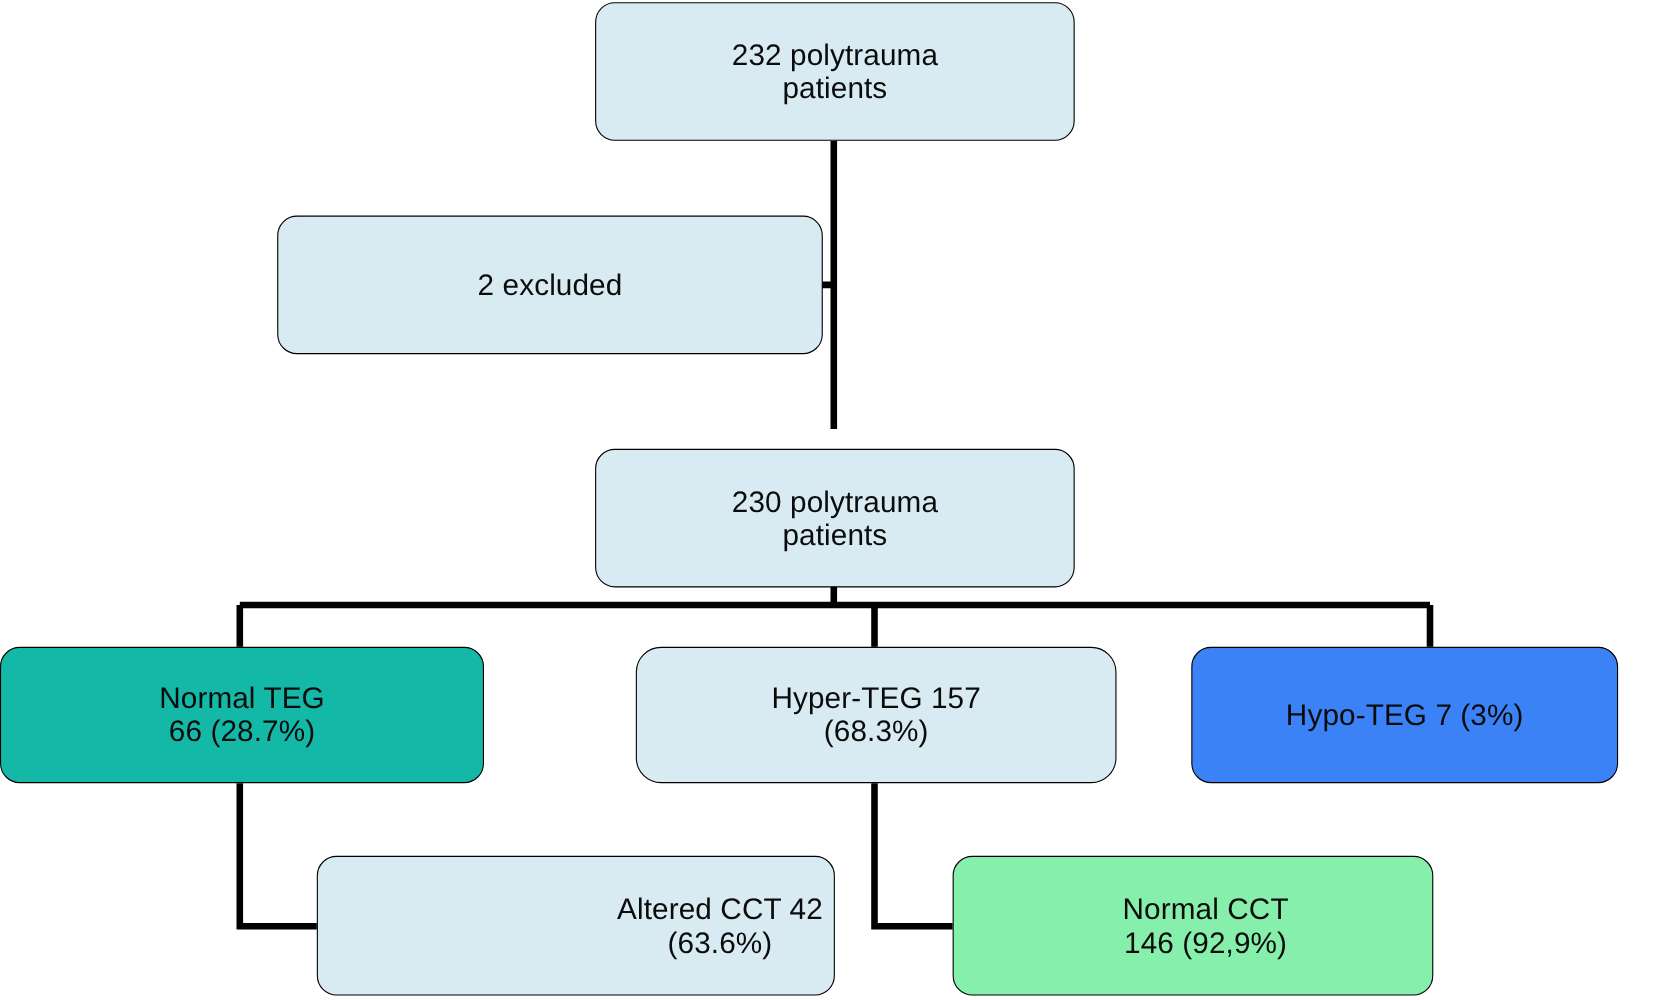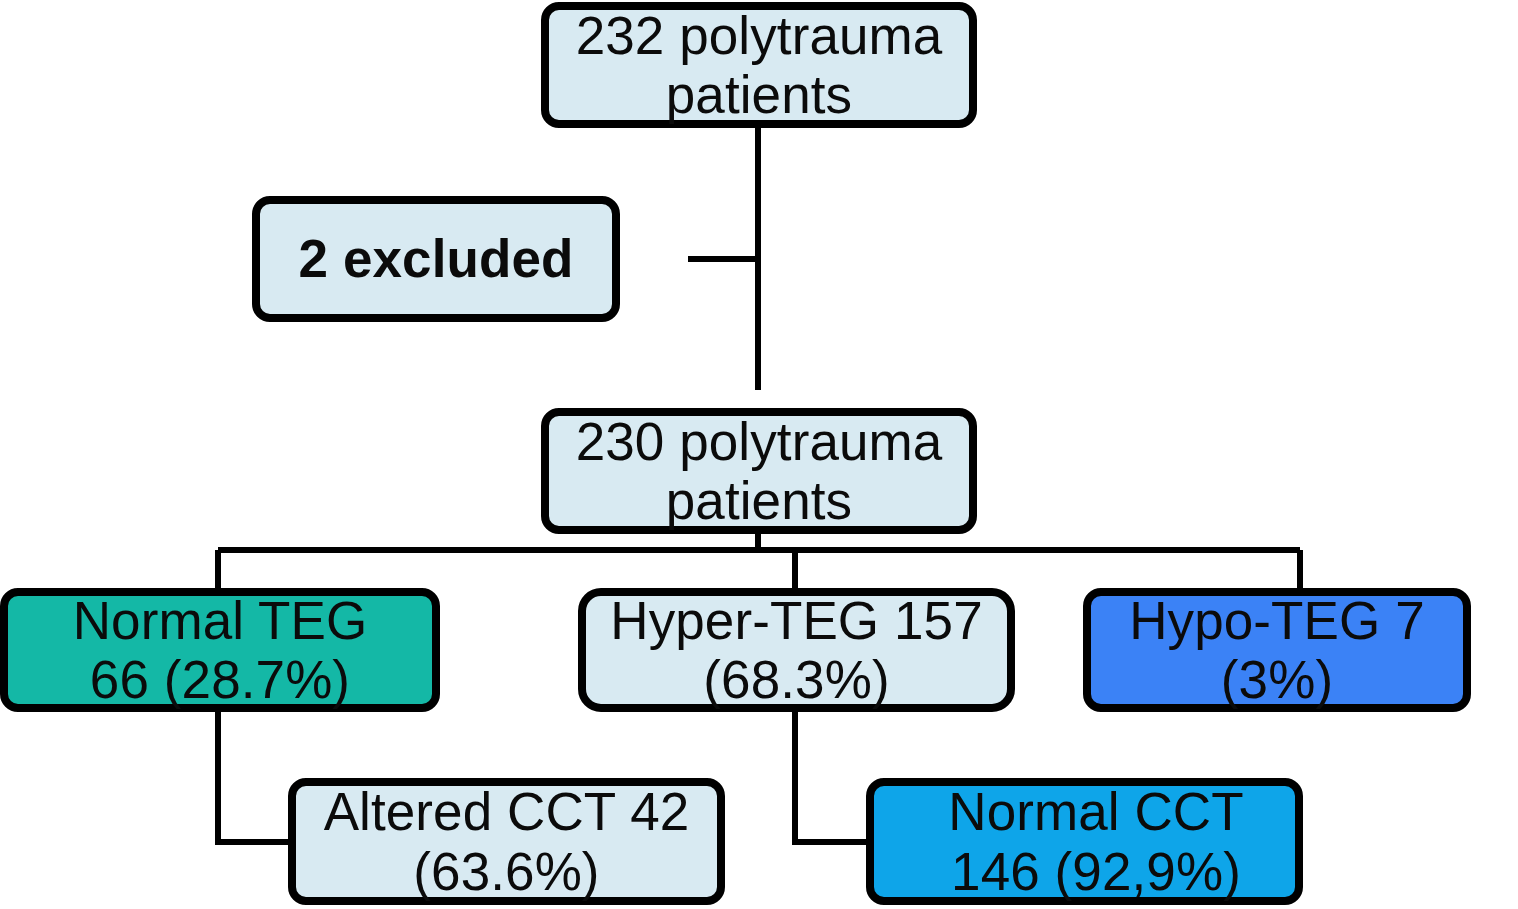--- a/index.html
+++ b/index.html
@@ -23,28 +23,28 @@
     left: 0;
     top: 0;
     width: 1518px;
     height: 909px;
     pointer-events: none;
   }
   .node {
     position: absolute;
     box-sizing: border-box;
     background: #d8eaf2;
-    border: 8px solid #1d4ed8;
+    border: 1px solid #1d4ed8;
     border-radius: 18px;
     display: flex;
     align-items: center;
     justify-content: center;
     text-align: center;
     color: #0b0b0b;
-    font-size: 53px;
+    font-size: 27px;
     line-height: 1.12;
     letter-spacing: 0.1px;
     z-index: 2;
   }
   .node-text {
     white-space: pre-line;
     padding: 0 10px;
   }
 </style>
 </head>
@@ -62,41 +62,41 @@
       <path d="M 1300 550 L 1300 588" stroke="#000000" stroke-width="6" fill="none" stroke-linecap="butt" stroke-linejoin="miter"></path>
       <path d="M 218 712 L 218 842 L 288 842" stroke="#000000" stroke-width="6" fill="none" stroke-linecap="butt" stroke-linejoin="miter"></path>
       <path d="M 795 712 L 795 842 L 866 842" stroke="#000000" stroke-width="6" fill="none" stroke-linecap="butt" stroke-linejoin="miter"></path>
     </svg>
 
   <div id="nodes-layer">
       <div class="node" style="left: 541px; top: 2px; width: 436px; height: 126px; background: rgb(216, 234, 242); border-color: rgb(0, 0, 0); color: rgb(11, 11, 11);">
         <span class="node-text">232 polytrauma
 patients</span>
       </div>
-      <div class="node" style="left: 252px; top: 196px; width: 368px; height: 126px; background: rgb(216, 234, 242); border-color: rgb(0, 0, 0); color: rgb(11, 11, 11); font-weight: bold;">
+      <div class="node" style="left: 252px; top: 196px; width: 496px; height: 126px; background: rgb(216, 234, 242); border-color: rgb(0, 0, 0); color: rgb(11, 11, 11);">
         <span class="node-text">2 excluded</span>
       </div>
       <div class="node" style="left: 541px; top: 390px; width: 436px; height: 126px; background: rgb(216, 234, 242); border-color: rgb(0, 0, 0); color: rgb(11, 11, 11); margin-top: 18px;">
         <span class="node-text">230 polytrauma
 patients</span>
       </div>
       <div class="node" style="left: 0px; top: 588px; width: 440px; height: 124px; background: #14b8a6; border-color: rgb(0, 0, 0); color: rgb(11, 11, 11);">
         <span class="node-text">Normal TEG
 66 (28.7%)</span>
       </div>
       <div class="node" style="left: 578px; top: 588px; width: 437px; height: 124px; background: rgb(216, 234, 242); border-color: rgb(0, 0, 0); color: rgb(11, 11, 11); border-radius: 23px;">
         <span class="node-text">Hyper-TEG 157
 (68.3%)</span>
       </div>
       <div class="node" style="left: 1083px; top: 588px; width: 388px; height: 124px; background: #3b82f6; border-color: rgb(0, 0, 0); color: rgb(11, 11, 11);">
         <span class="node-text">Hypo-TEG 7 (3%)</span>
       </div>
-      <div class="node" style="left: 288px; top: 778px; width: 437px; height: 127px; background: rgb(216, 234, 242); border-color: rgb(0, 0, 0); color: rgb(11, 11, 11);">
+      <div class="node" style="left: 288px; top: 778px; width: 471px; height: 127px; background: rgb(216, 234, 242); border-color: rgb(0, 0, 0); color: rgb(11, 11, 11); justify-content: flex-end;">
         <span class="node-text">Altered CCT 42
 (63.6%)</span>
       </div>
-      <div class="node" style="left: 866px; top: 778px; width: 437px; height: 127px; background: #0ea5e9; border-color: rgb(0, 0, 0); color: rgb(11, 11, 11); padding-left: 23px;">
+      <div class="node" style="left: 866px; top: 778px; width: 437px; height: 127px; background: #86efac; border-color: rgb(0, 0, 0); color: rgb(11, 11, 11); padding-left: 23px;">
         <span class="node-text">Normal CCT
 146 (92,9%)</span>
       </div>
     </div>
 
 </div>
 
 </body></html>

